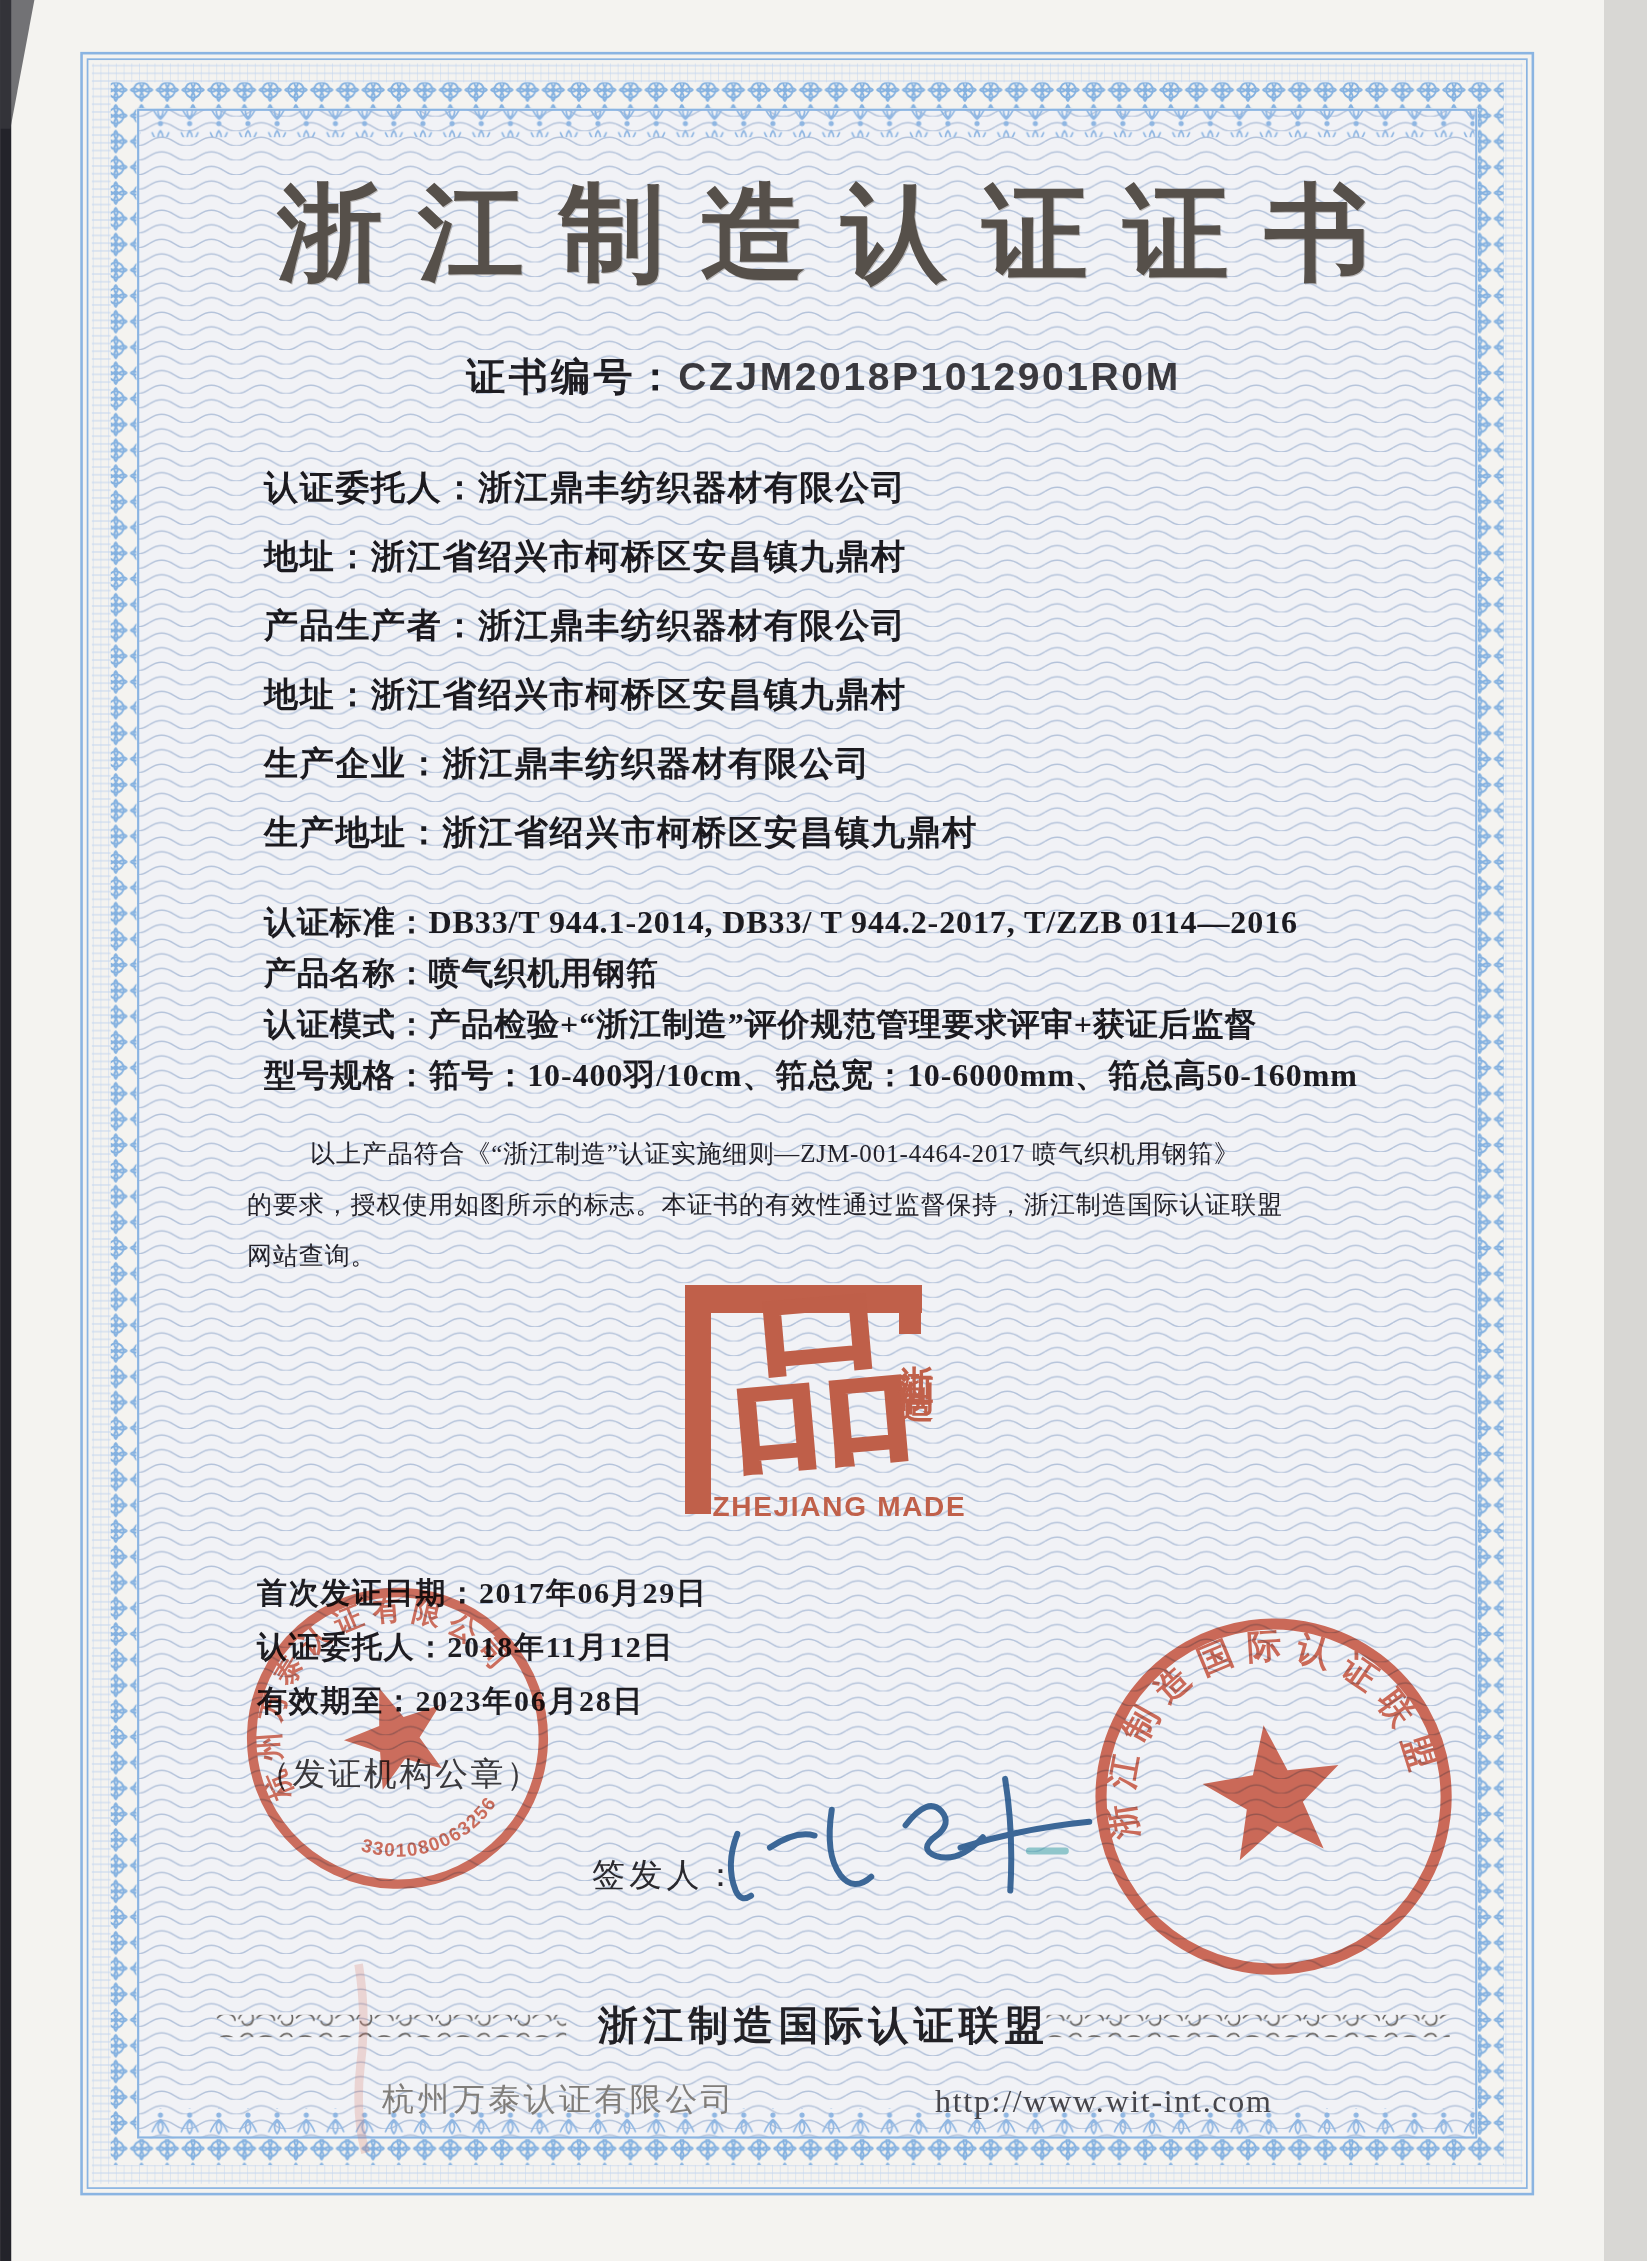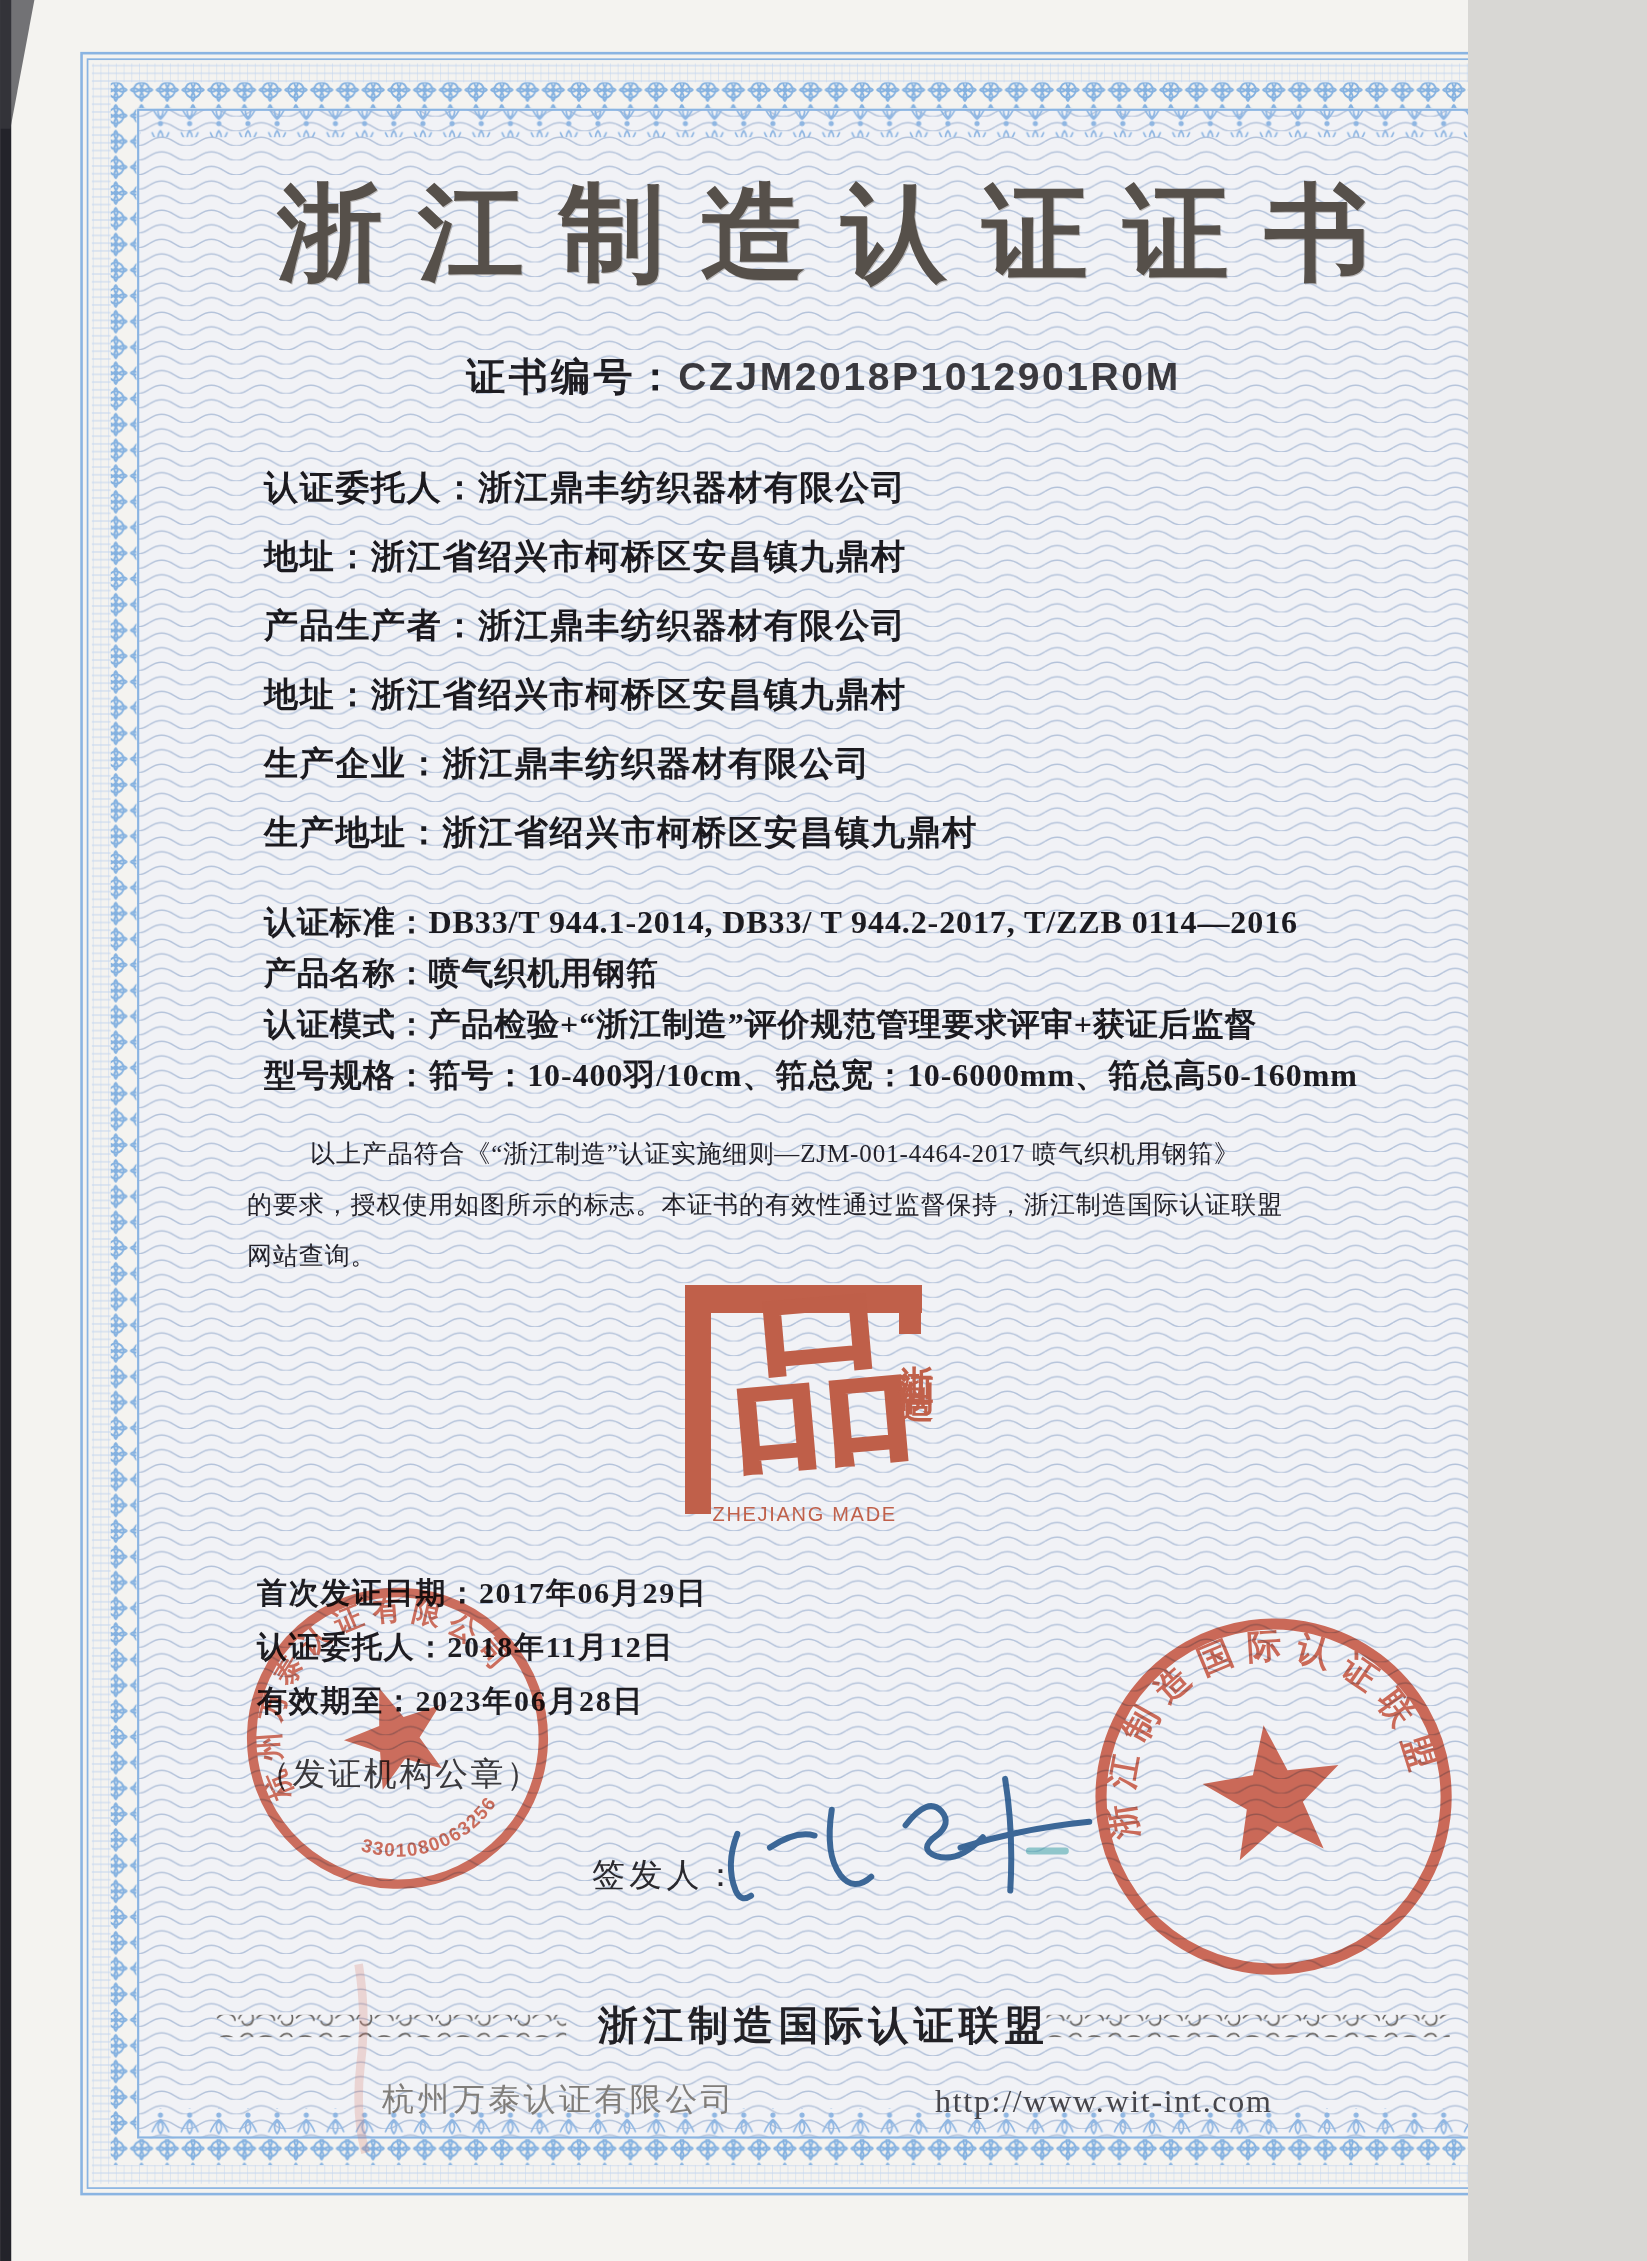--- a/index.html
+++ b/index.html
@@ -1,17 +1,17 @@
 <!DOCTYPE html>
 <html style="font-size:13.7px"><head>
 <meta charset="utf-8">
 <style>
   html,body{margin:0;padding:0;background:#d8d7d4;}
   .page{
-    position:relative;width:1468px;height:2261px;overflow:hidden;
+    position:relative;width:1604px;height:2261px;overflow:hidden;
     background:#fde047;
     font-family:"Liberation Serif","DejaVu Serif",serif;
   }
   svg{display:block;}
   .bg-svg{position:absolute;left:0;top:0;z-index:0;}
   .content{position:absolute;z-index:2;white-space:nowrap;}
   .title{
     left:0;top:169px;width:1647px;text-align:center;
     font-size:105px;line-height:129px;font-weight:bold;
     letter-spacing:36px;text-indent:36px;color:#56504a;
@@ -35,24 +35,23 @@
   .logo .mark{
     position:absolute;left:45px;top:6.9px;font-size:182px;line-height:182px;
     font-weight:bold;transform:rotate(-5deg);color:#bf5f49;
     font-family:"Liberation Serif","DejaVu Serif",serif;
   }
   .logo .side{
     position:absolute;left:208px;top:53px;writing-mode:vertical-rl;
     font-size:34px;letter-spacing:7.7px;font-weight:bold;color:#c0604a;
   }
   .logo .caption{
-    position:absolute;left:27.5px;top:206px;font-size:20px;font-weight:normal;
+    position:absolute;left:27.5px;top:206px;font-size:28px;font-weight:bold;
     letter-spacing:1.7px;color:#c0604a;
     font-family:"Liberation Sans","DejaVu Sans",sans-serif;
-    margin-top:12px;
   }
   .datesblock{left:257px;top:1566px;font-size:30px;line-height:54px;font-weight:bold;color:#1d1c21;letter-spacing:1.7px;}
   .sealnote{left:257px;top:1755px;font-size:33px;line-height:39px;color:#39383c;letter-spacing:2.6px;}
   .signer{left:592px;top:1853px;font-size:33px;color:#2a292e;letter-spacing:4.3px;}
   .alliance{
     left:0;top:2002px;width:1647px;text-align:center;
     font-size:40px;line-height:48px;font-weight:bold;color:#222126;letter-spacing:5.1px;
   }
   .foot-co{left:382px;top:2079px;font-size:32px;line-height:41px;color:#807d79;letter-spacing:3.4px;}
   .foot-url{left:935px;top:2081px;font-size:32px;line-height:41px;color:#46454a;letter-spacing:1.7px;}

